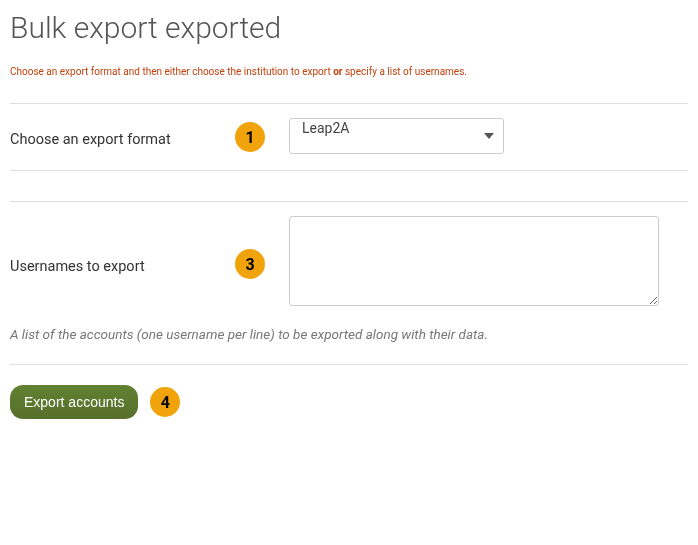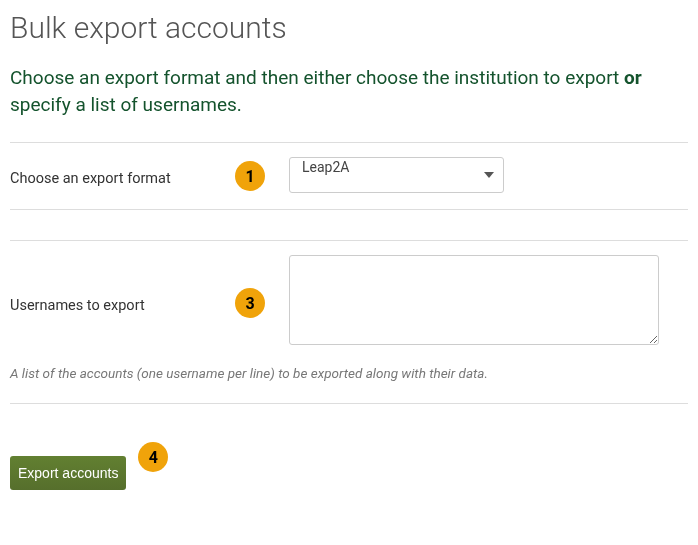--- a/index.html
+++ b/index.html
@@ -11,22 +11,22 @@
       color: #333;
       width: 698px;
     }
     h1 {
       font-size: 30px;
       font-weight: 300;
       color: #555;
       margin: 0 0 20px 0;
     }
     .intro {
-      font-size: 19px;
-      color: #14532d;
+      font-size: 10px;
+      color: #c2410c;
       margin: 0 0 24px 0;
       line-height: 1.4;
     }
     .intro strong { font-weight: 700; }
     .form-section {
       border-top: 1px solid #ddd;
       padding: 14px 0 16px 0;
       position: relative;
     }
     .form-row {
@@ -110,31 +110,30 @@
       margin-top: 6px;
       display: flex;
       align-items: center;
       gap: 12px;
     }
     .btn-primary {
       background: #5b7b2b;
       background: linear-gradient(#628031, #566f2c);
       color: #fff;
       border: none;
-      border-radius: 3px;
-      padding: 9px 8px;
+      border-radius: 13px;
+      padding: 9px 14px;
       font-size: 14px;
       cursor: pointer;
-      margin-top: 32px;
     }
   </style>
 </head>
 <body>
 
-<h1>Bulk export accounts</h1>
+<h1>Bulk export exported</h1>
 
 <p class="intro">
   <span>Choose an export format and then either choose the institution to export </span><strong>or</strong><span> specify a list of usernames.</span>
 </p>
 
 <div class="form-section">
   <div class="form-row">
     <div class="field-label">Choose an export format</div>
     <div class="marker-col">
       <div class="step-marker">1</div>

